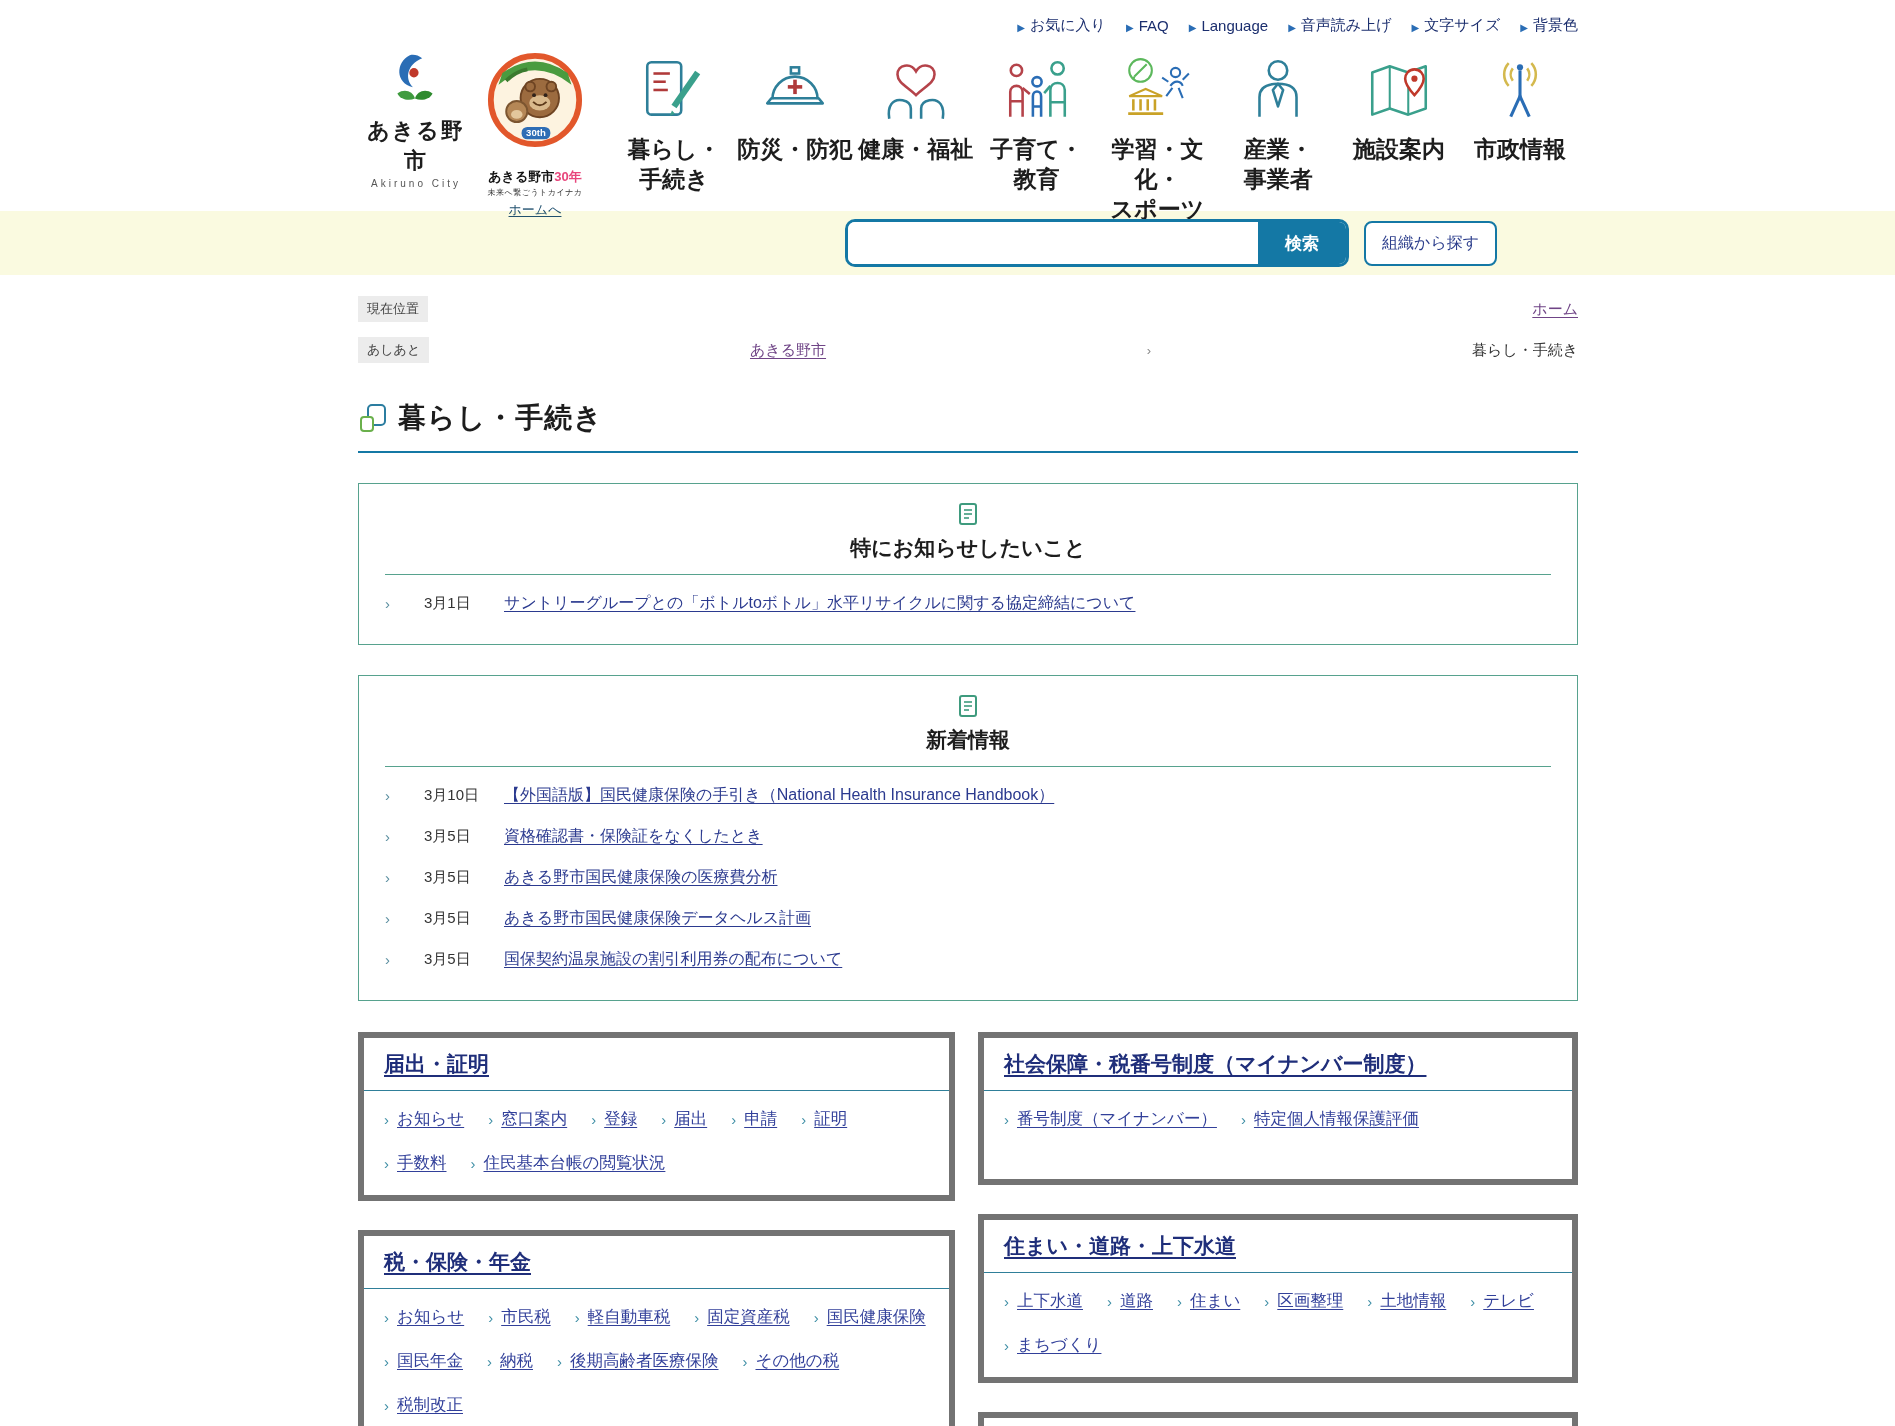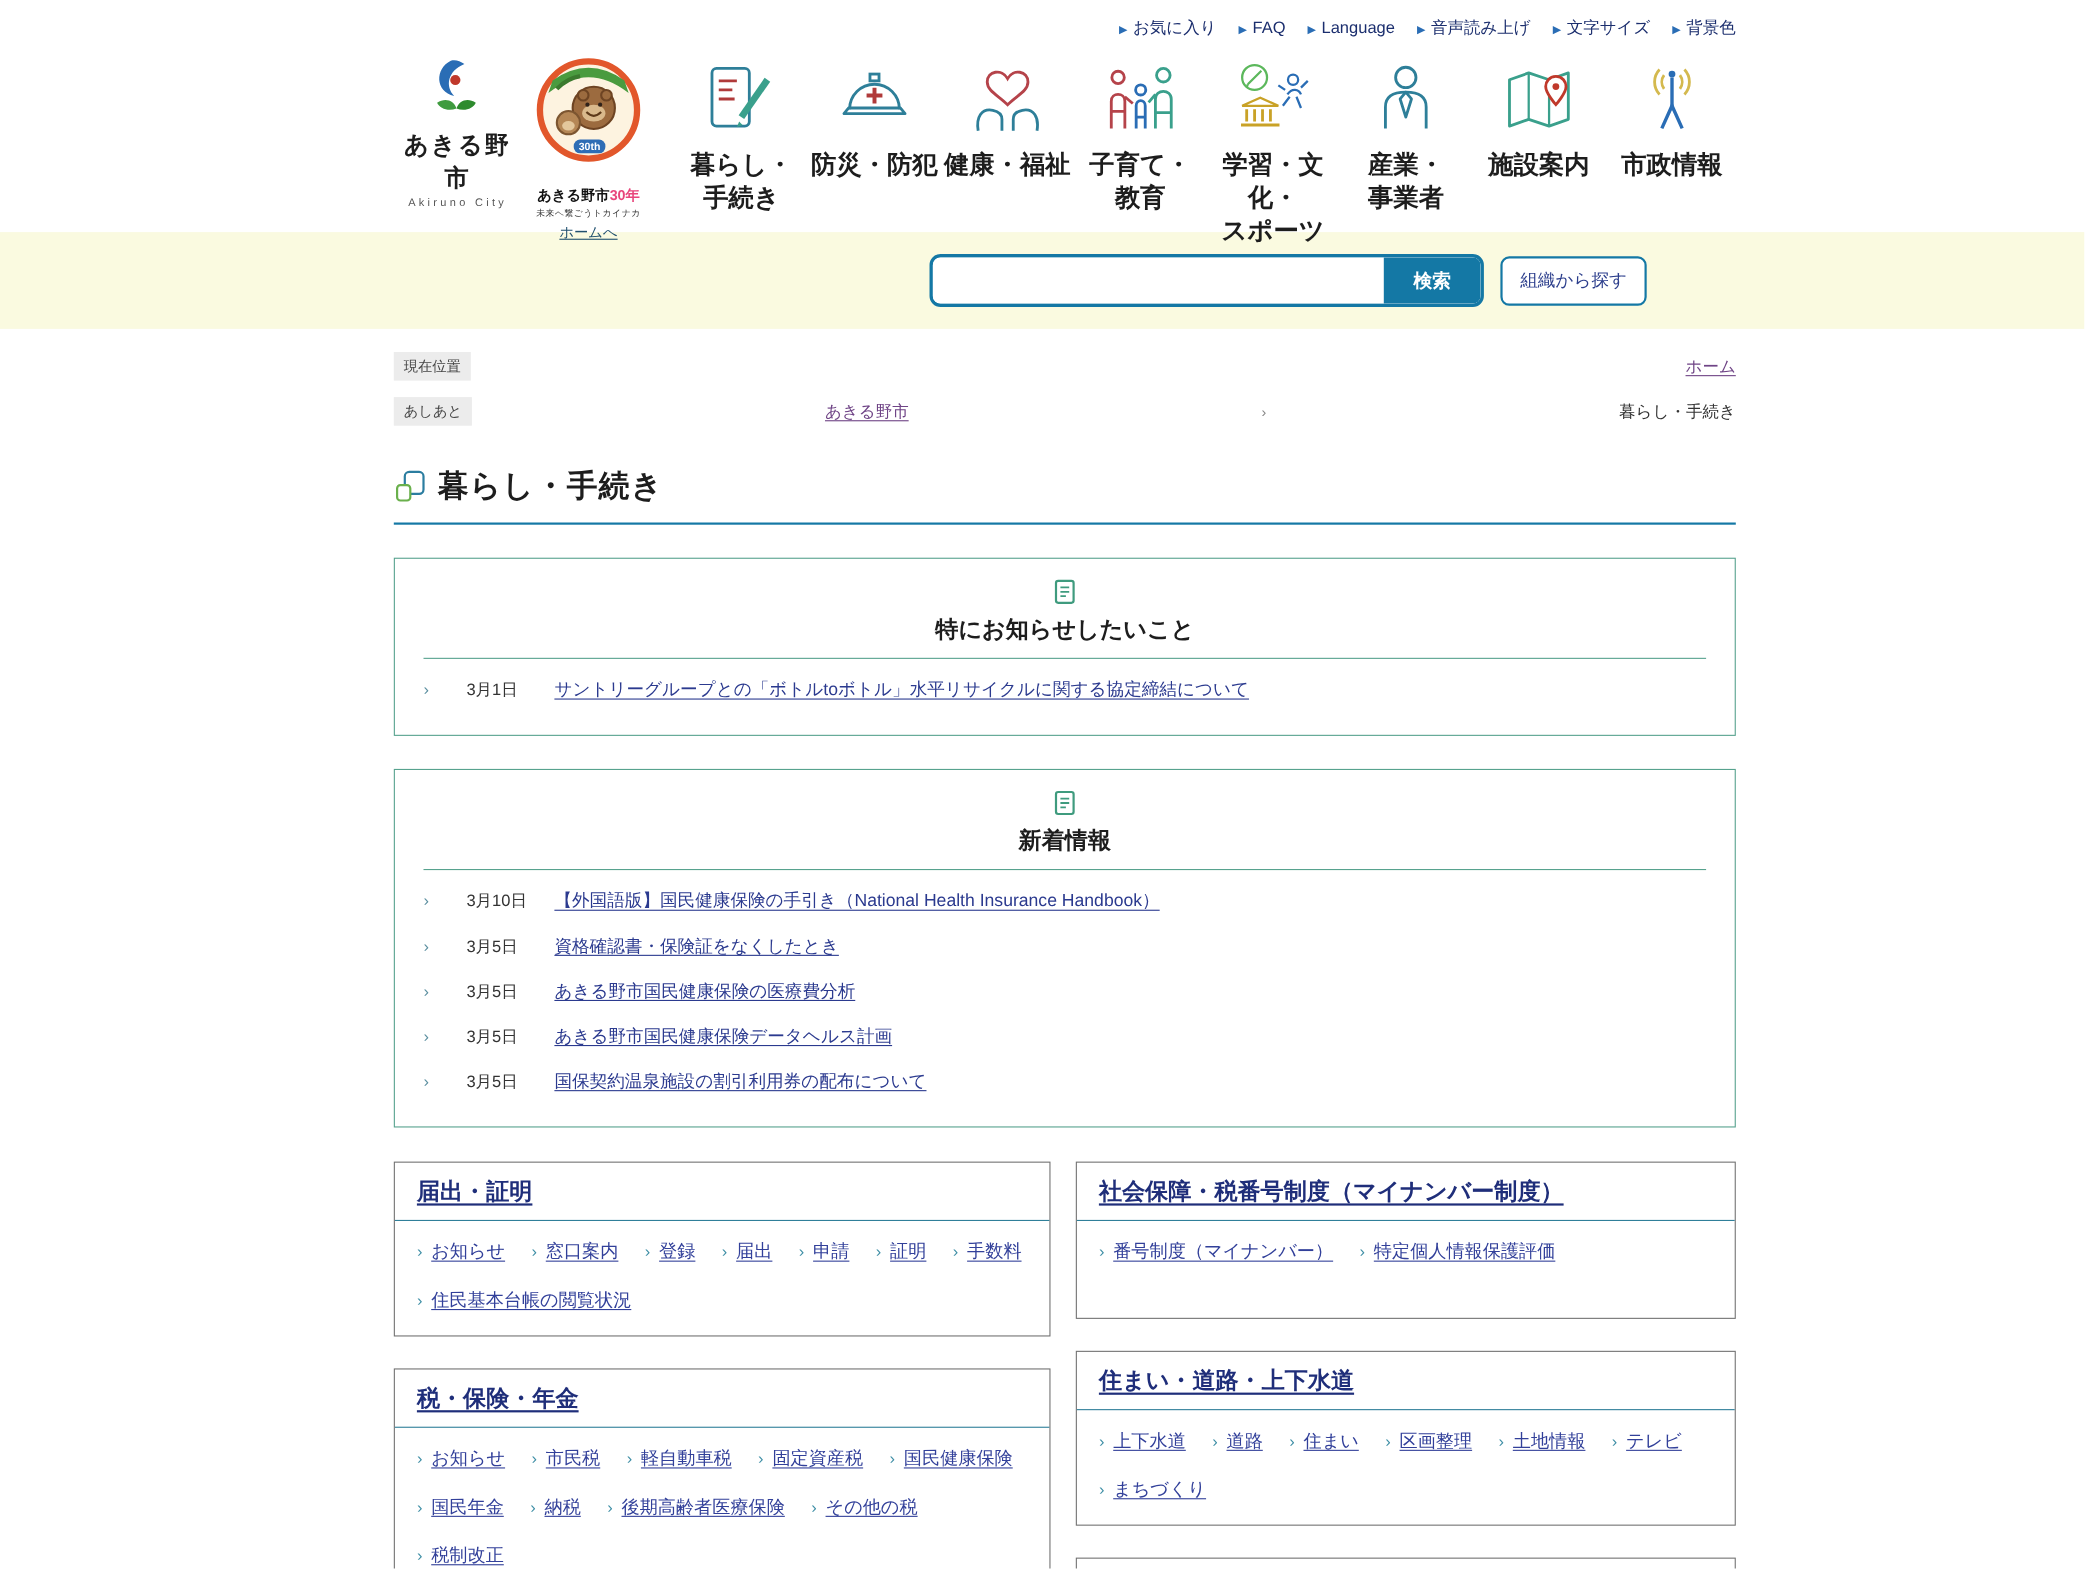--- a/index.html
+++ b/index.html
@@ -27,21 +27,21 @@
   .badge-l1 .pink { color:#e8467c; }
   .badge-l2 { font-size:8px; color:#333; margin-top:1px; letter-spacing:.5px; }
   .badge-home { display:inline-block; font-size:13px; color:#20506e; text-decoration:underline; text-underline-offset:2px; margin-top:3px; }
 
   .nav { flex:1; display:flex; justify-content:space-between; margin-left:26px; }
   .nav-item { width:116px; text-align:center; text-decoration:none; color:#1d1d1d; }
   .nav-item .ic { height:78px; display:flex; align-items:center; justify-content:center; }
   .nav-label { font-size:23px; font-weight:600; line-height:1.3; white-space:pre-line; margin-top:5px; }
 
   
-  .band { height:88px; background:#fafae0; display:flex; align-items:center; }
+  .band { height:64px; background:#fafae0; display:flex; align-items:center; }
   .search-row { margin-left:845px; display:flex; align-items:center; }
   .search-group { display:flex; border:3px solid #1478a5; border-radius:10px; overflow:hidden; background:#fff; }
   .search-input { width:410px; height:42px; border:none; outline:none; font-size:16px; padding:0 12px; }
   .search-btn { width:88px; height:42px; background:#1478a5; color:#fff; border:none; font-size:17px; font-weight:bold; cursor:pointer; }
   .org-btn { margin-left:15px; background:#fff; border:2px solid #1478a5; border-radius:8px; color:#2c3e8c;
     font-size:16px; padding:10px 16px; cursor:pointer; }
 
   
   .crumb-row { display:flex; align-items:center; gap:14px;justify-content:space-between; }
   .crumb-row.r1 { margin-top:21px; }
@@ -63,21 +63,21 @@
   .entries { margin-top:8px; }
   .chev { color:#5b8fa0; font-size:15px; margin-right:10px; }
   .entry-date { font-size:15px; color:#333; min-width:80px;margin-left:24px; }
   .entry-link { font-size:16px; color:#2b3a8f; text-decoration:underline; text-underline-offset:3px; }
 
   
   .cats { display:flex; gap:23px; margin-top:31px; align-items:flex-start; }
   .cat-col { display:flex; flex-direction:column; }
   .cat-col.left { width:597px; }
   .cat-col.right { width:600px; }
-  .cat-box { border:1px solid #737373; background:#fff; }
+  .cat-box { border:6px solid #737373; background:#fff; }
   .cat-box + .cat-box { margin-top:29px; }
   .cat-head { padding:12px 20px; border-bottom:1px solid #2f7f99; }
   .cat-title { font-size:21px; font-weight:bold; color:#1f2e7a; text-decoration:underline; text-underline-offset:4px; }
   .cat-items { padding:6px 20px 10px; display:flex; flex-wrap:wrap; column-gap:24px; min-height:88px; align-content:flex-start; }
   .cat-items.tall { min-height:104px; }
   .cat-item { display:flex; align-items:center; height:44px; }
   .cat-item .chev { color:#3f8fa6; margin-right:8px; }
   .cat-link { font-size:16.5px; color:#32409a; text-decoration:underline; text-underline-offset:3px; }
 </style>
 </head>

